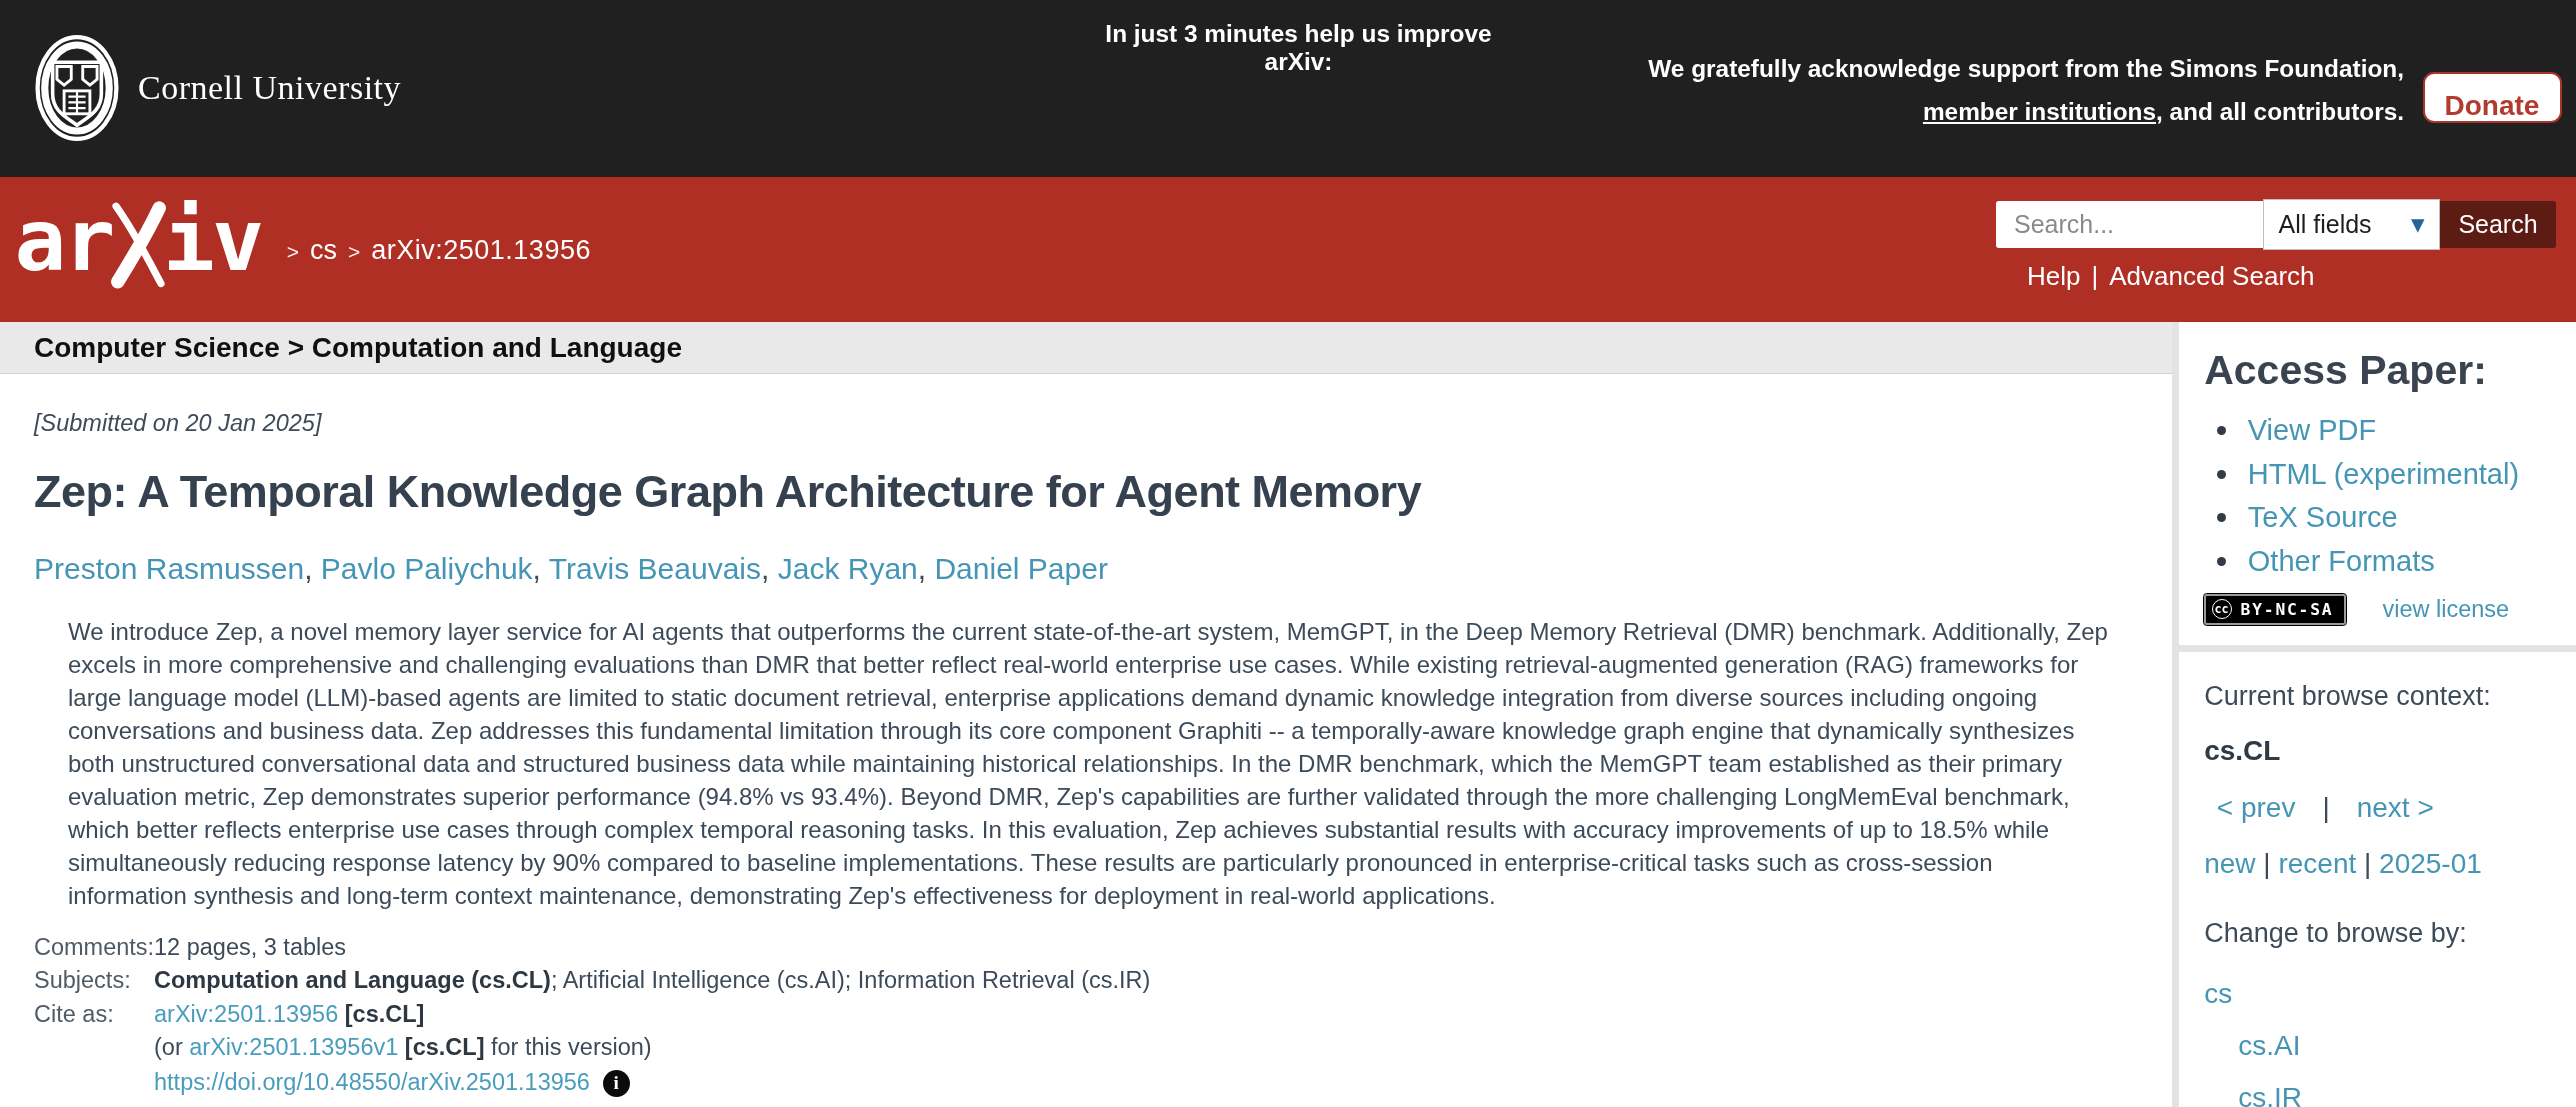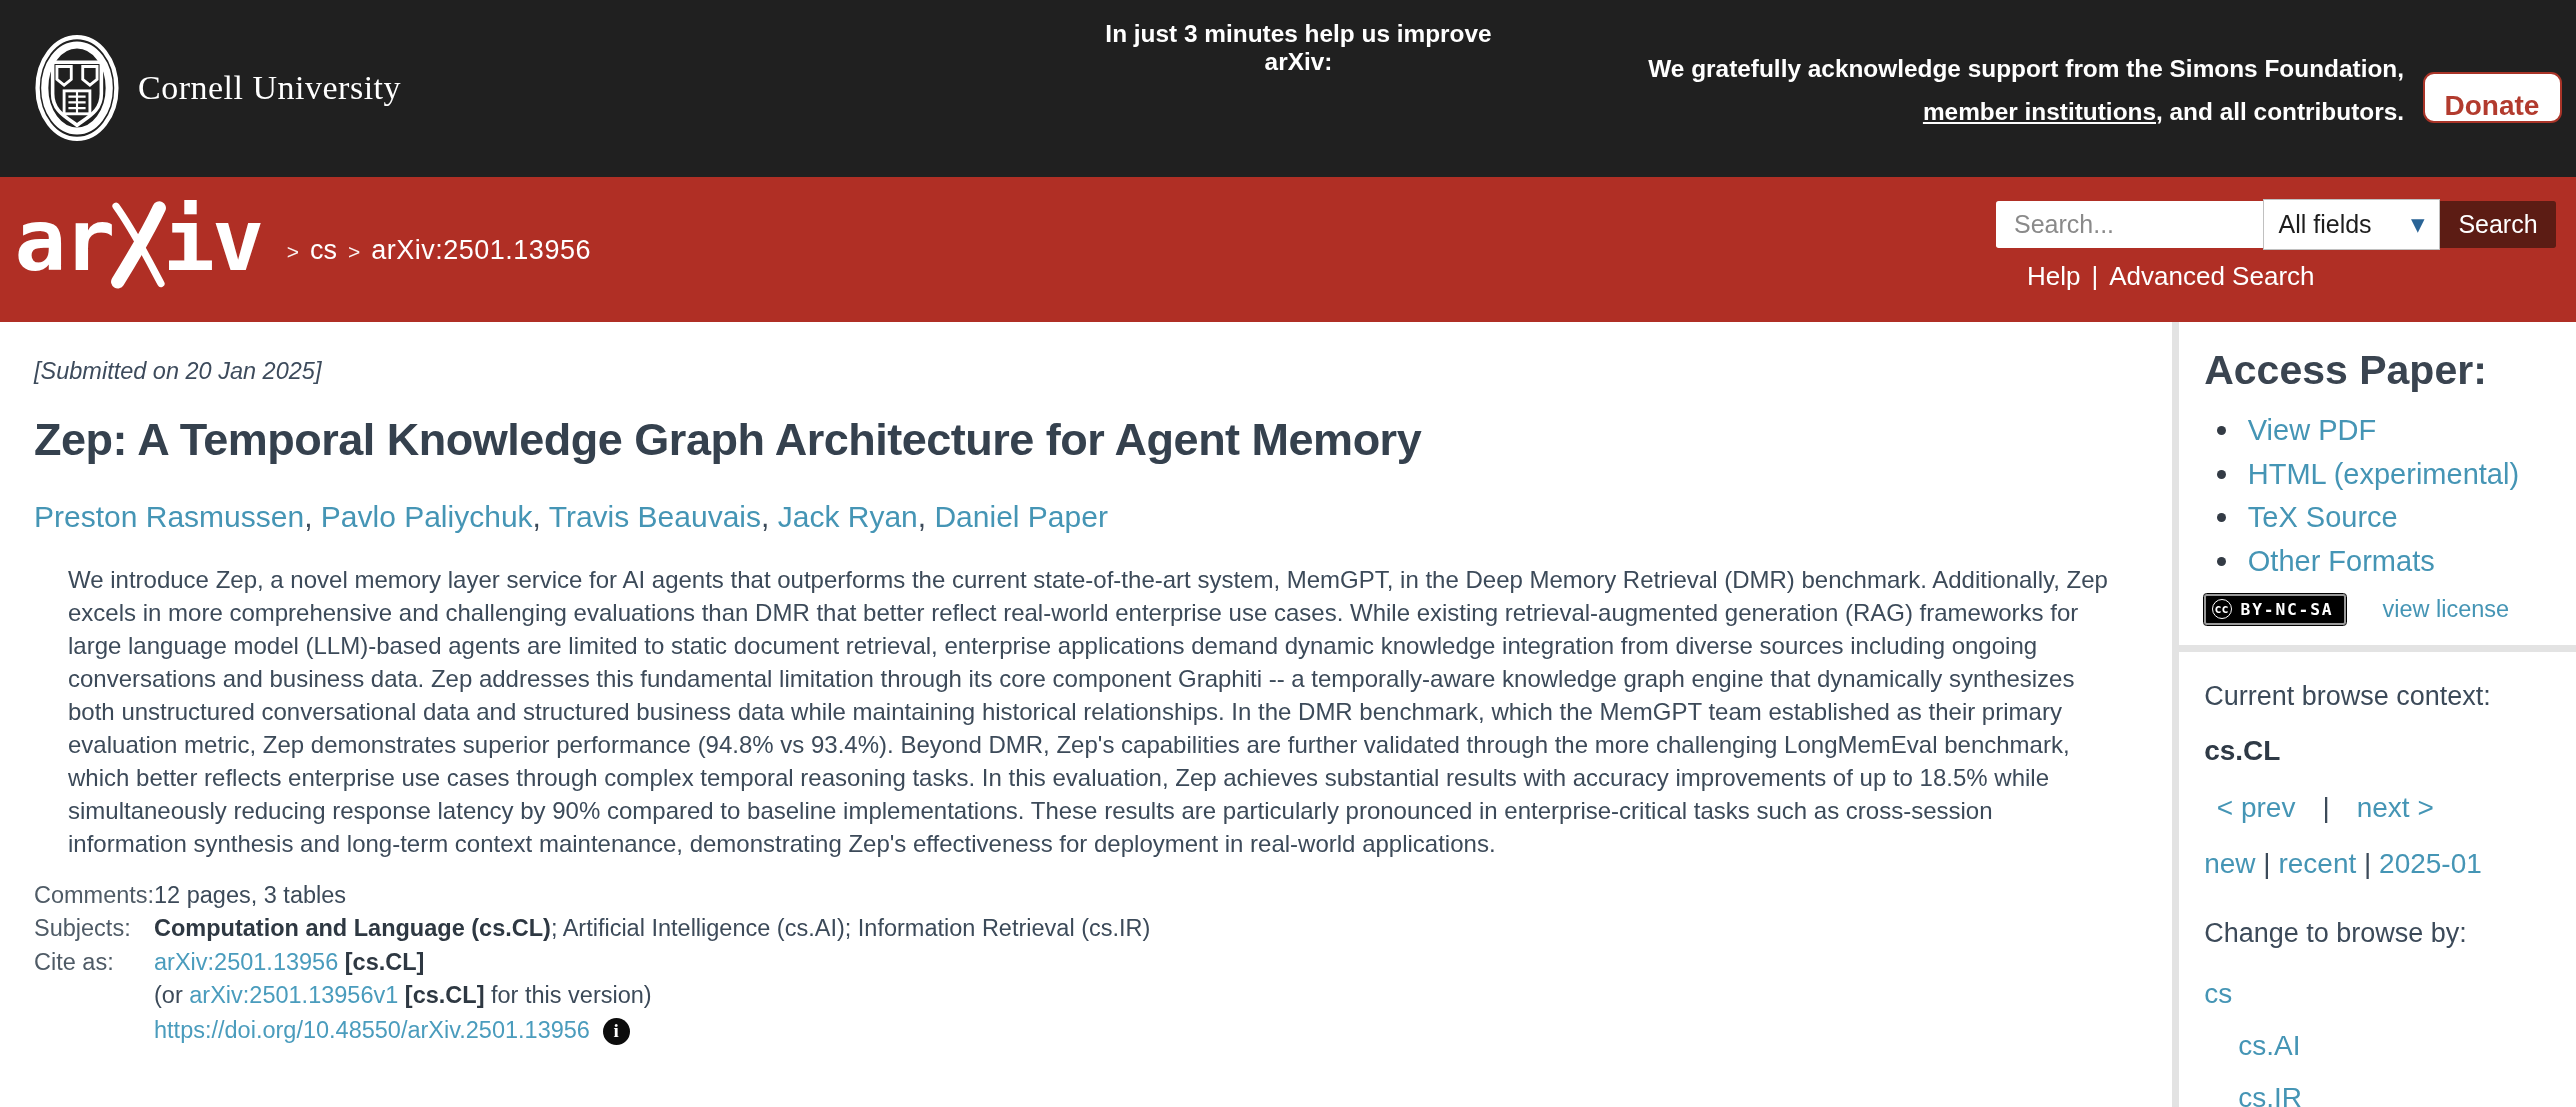--- a/index.html
+++ b/index.html
@@ -171,20 +171,21 @@
       </div>
       <div class="help-row">
         <a>Help</a><span class="pipe">|</span><a>Advanced Search</a>
       </div>
     </div>
   </div>
 
   <div class="content-row">
 
     <main>
+      <div class="subheader">Computer Science &gt; Computation and Language</div>
 
       <div class="paper">
         <div class="submitted">[Submitted on 20 Jan 2025]</div>
         <h1 class="title">Zep: A Temporal Knowledge Graph Architecture for Agent Memory</h1>
         <div class="authors"><a>Preston Rasmussen</a><span class="sep">, </span><a>Pavlo Paliychuk</a><span class="sep">, </span><a>Travis Beauvais</a><span class="sep">, </span><a>Jack Ryan</a><span class="sep">, </span><a>Daniel Paper</a></div>
         <p class="abstract">We introduce Zep, a novel memory layer service for AI agents that outperforms the current state-of-the-art system, MemGPT, in the Deep Memory Retrieval (DMR) benchmark. Additionally, Zep excels in more comprehensive and challenging evaluations than DMR that better reflect real-world enterprise use cases. While existing retrieval-augmented generation (RAG) frameworks for large language model (LLM)-based agents are limited to static document retrieval, enterprise applications demand dynamic knowledge integration from diverse sources including ongoing conversations and business data. Zep addresses this fundamental limitation through its core component Graphiti -- a temporally-aware knowledge graph engine that dynamically synthesizes both unstructured conversational data and structured business data while maintaining historical relationships. In the DMR benchmark, which the MemGPT team established as their primary evaluation metric, Zep demonstrates superior performance (94.8% vs 93.4%). Beyond DMR, Zep's capabilities are further validated through the more challenging LongMemEval benchmark, which better reflects enterprise use cases through complex temporal reasoning tasks. In this evaluation, Zep achieves substantial results with accuracy improvements of up to 18.5% while simultaneously reducing response latency by 90% compared to baseline implementations. These results are particularly pronounced in enterprise-critical tasks such as cross-session information synthesis and long-term context maintenance, demonstrating Zep's effectiveness for deployment in real-world applications.</p>
 
         <div class="meta">
           <div class="meta-row">
             <div class="meta-label">Comments:</div>

